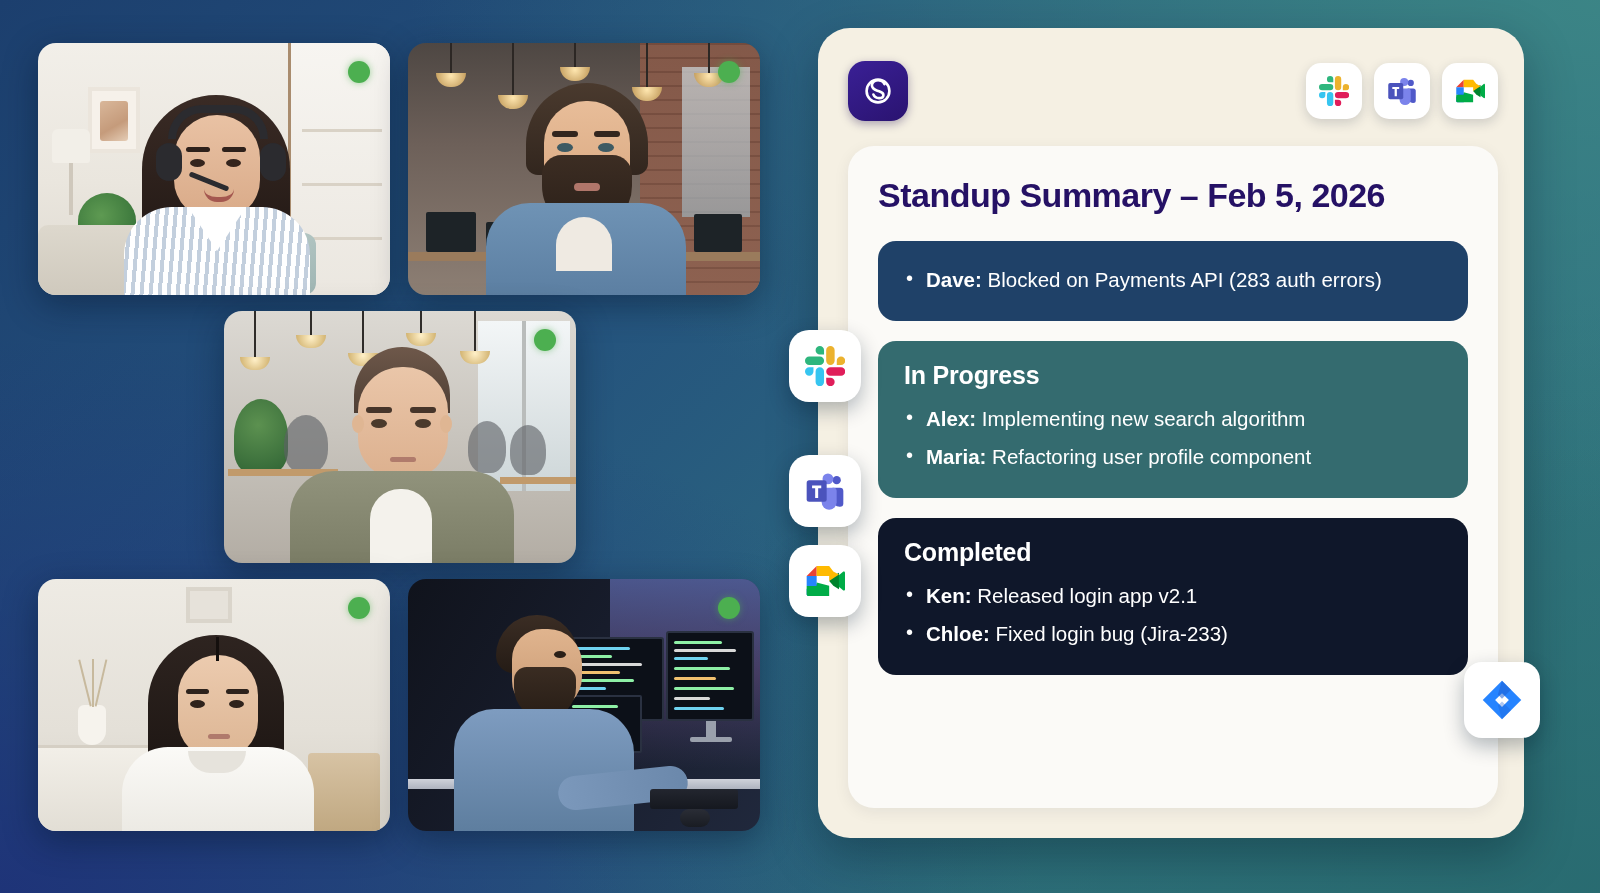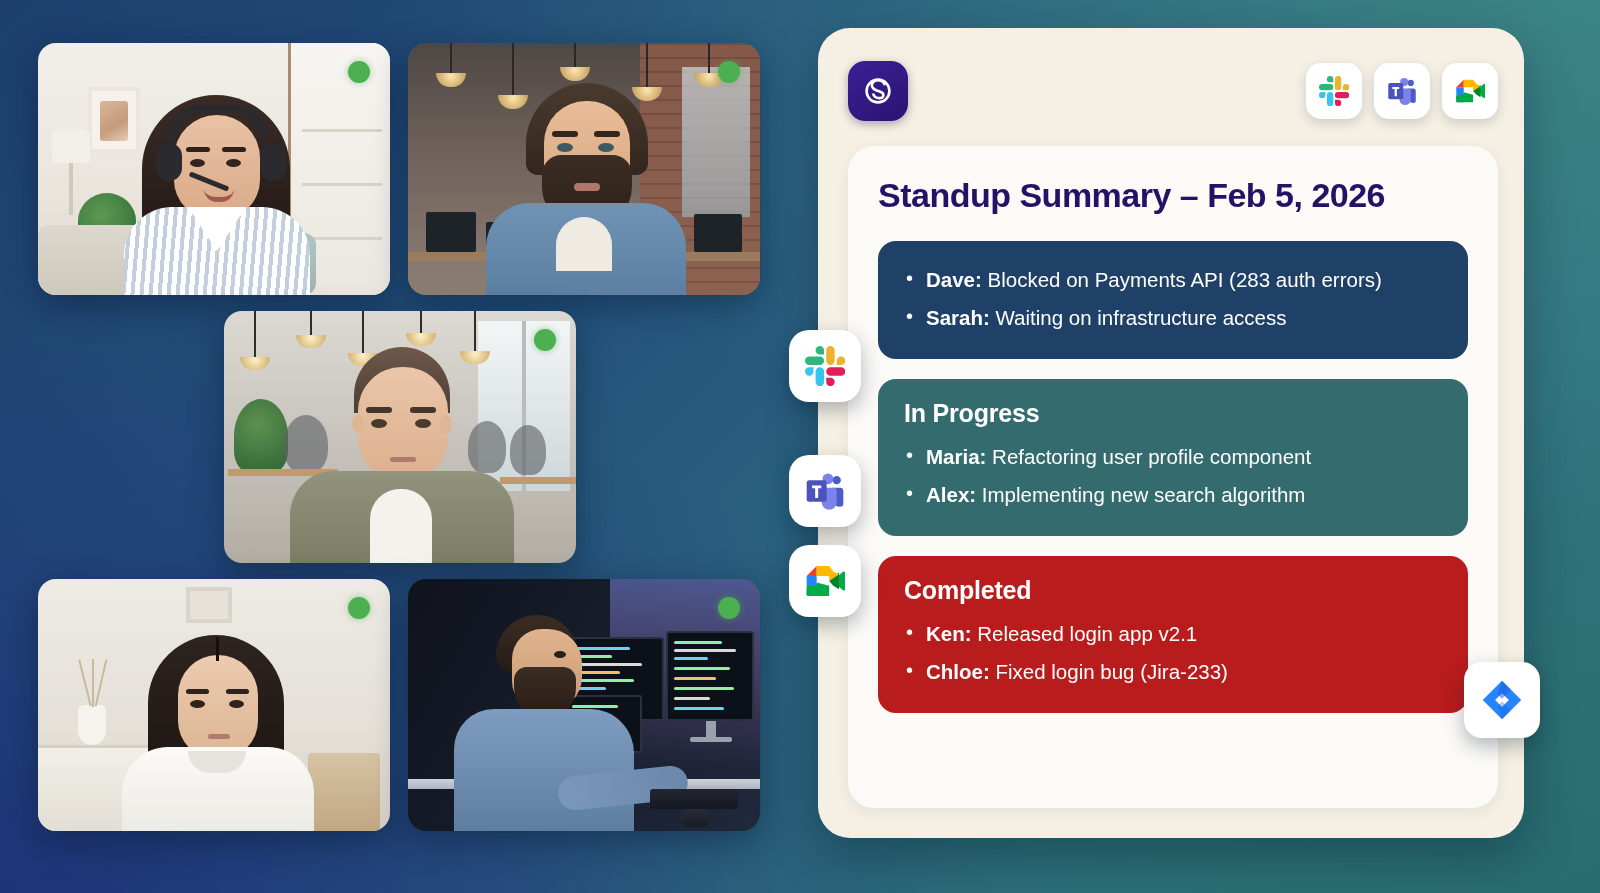--- a/index.html
+++ b/index.html
@@ -255,21 +255,21 @@
   }
 
   .section {
     border-radius: 18px;
     padding: 20px 26px 22px 26px;
     margin-bottom: 20px;
     color: #ffffff;
   }
   .section.blockers     { background: #1f4168; }
   .section.in-progress  { background: #346b6f; }
-  .section.completed    { background: #b91c1c; }
+  .section.completed    { background: #0f172a; }
 
   .section-title {
     font-size: 25px; font-weight: bold; margin-bottom: 10px;
     letter-spacing: -0.2px;
   }
 
   .section ul { list-style: none; }
   .section li {
     font-size: 20.5px; line-height: 1.85;
     position: relative; padding-left: 22px;
@@ -582,37 +582,33 @@
 
     <div class="inner-card">
       <div class="summary-title">Standup Summary – Feb 5, 2026</div>
 
       <div class="section blockers">
         <ul>
           <li>
             <b>Dave:</b>
             <span>Blocked on Payments API (283 auth errors)</span>
           </li>
-          <li>
-            <b>Sarah:</b>
-            <span>Waiting on infrastructure access</span>
-          </li>
         </ul>
       </div>
 
       <div class="section in-progress">
         <div class="section-title">In Progress</div>
         <ul>
           <li>
+            <b>Alex:</b>
+            <span>Implementing new search algorithm</span>
+          </li>
+          <li>
             <b>Maria:</b>
             <span>Refactoring user profile component</span>
-          </li>
-          <li>
-            <b>Alex:</b>
-            <span>Implementing new search algorithm</span>
           </li>
         </ul>
       </div>
 
       <div class="section completed">
         <div class="section-title">Completed</div>
         <ul>
           <li>
             <b>Ken:</b>
             <span>Released login app v2.1</span>

